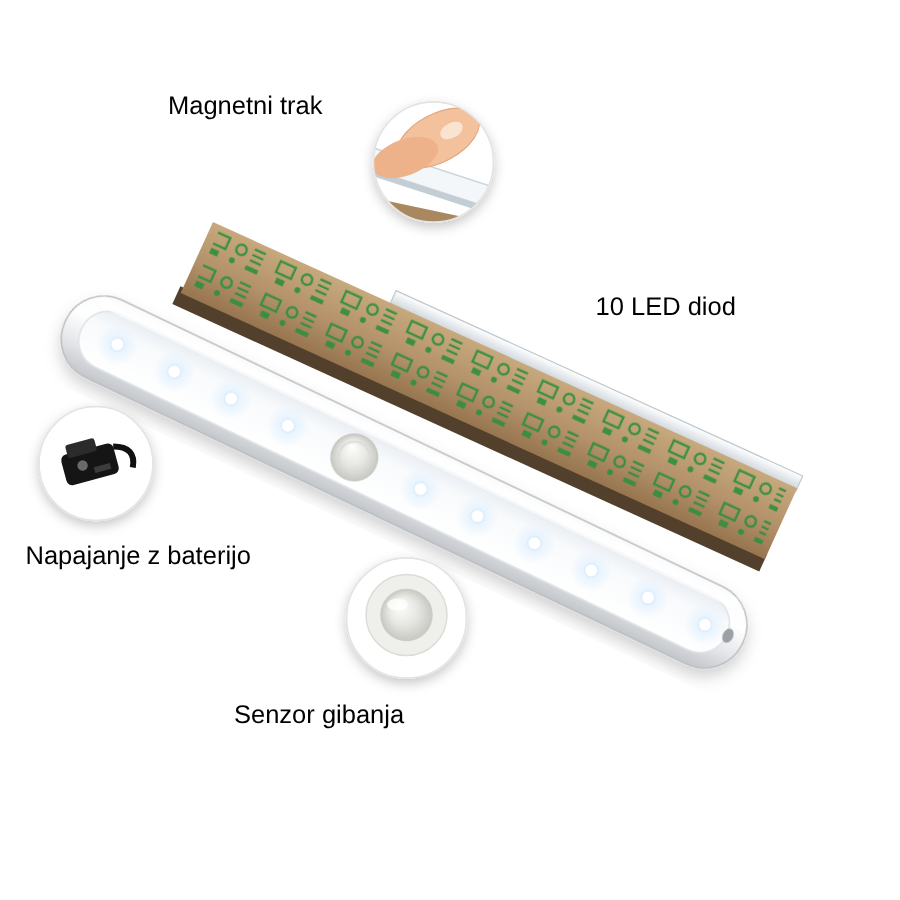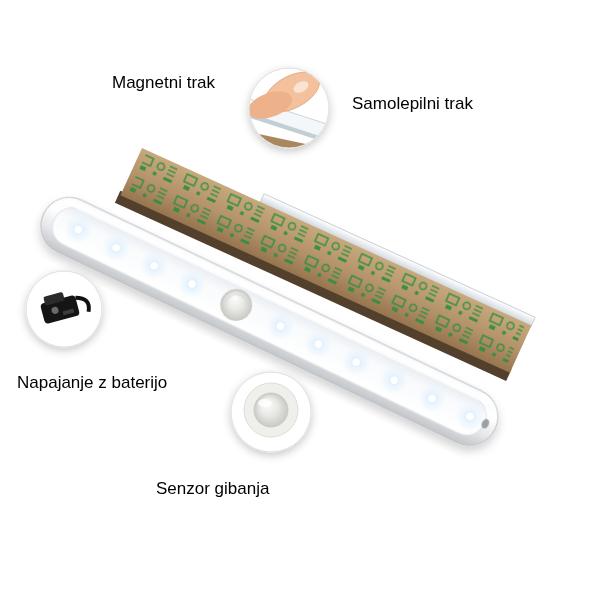--- a/index.html
+++ b/index.html
@@ -12,21 +12,20 @@
     font-family: "Liberation Sans", sans-serif;
   }
   .stage svg { position: absolute; left: 0; top: 0; }
   .label {
     position: absolute;
     font-size: 17px;
     line-height: 1.2;
     color: #000000;
     white-space: nowrap;
     user-select: none;
-    margin-top: 12px;
   }
 </style>
 </head>
 <body>
 
 <div class="stage">
 
   <svg width="600" height="600" viewBox="0 0 600 600">
     <defs>
       <linearGradient id="stripFace" x1="0" y1="0" x2="0" y2="1">
@@ -160,16 +159,16 @@
       <g clip-path="url(#clipBottom)">
         <circle cx="271" cy="410" r="27" fill="#efefec" stroke="#ddddd8" stroke-width="1"></circle>
         <circle cx="271" cy="410" r="17" fill="url(#domeGrad)" stroke="#cbcbc6" stroke-width="1"></circle>
         <ellipse cx="265" cy="403" rx="7" ry="4" fill="#ffffff" opacity="0.75"></ellipse>
       </g>
       <circle cx="271" cy="412" r="40" fill="none" stroke="#e3e3e3" stroke-width="1"></circle>
     </g>
   </svg>
 
   <div class="label" style="left:112px; top:61px;">Magnetni trak</div>
-  <div class="label" style="left:352px; top:82px;">Samolepilni trak</div>
+  <div class="label" style="left:397px; top:195px;">10 LED diod</div>
   <div class="label" style="left:156px; top:467px;">Senzor gibanja</div>
   <div class="label" style="left:17px;  top:361px;">Napajanje z baterijo</div>
 </div>
 
 </body></html>

